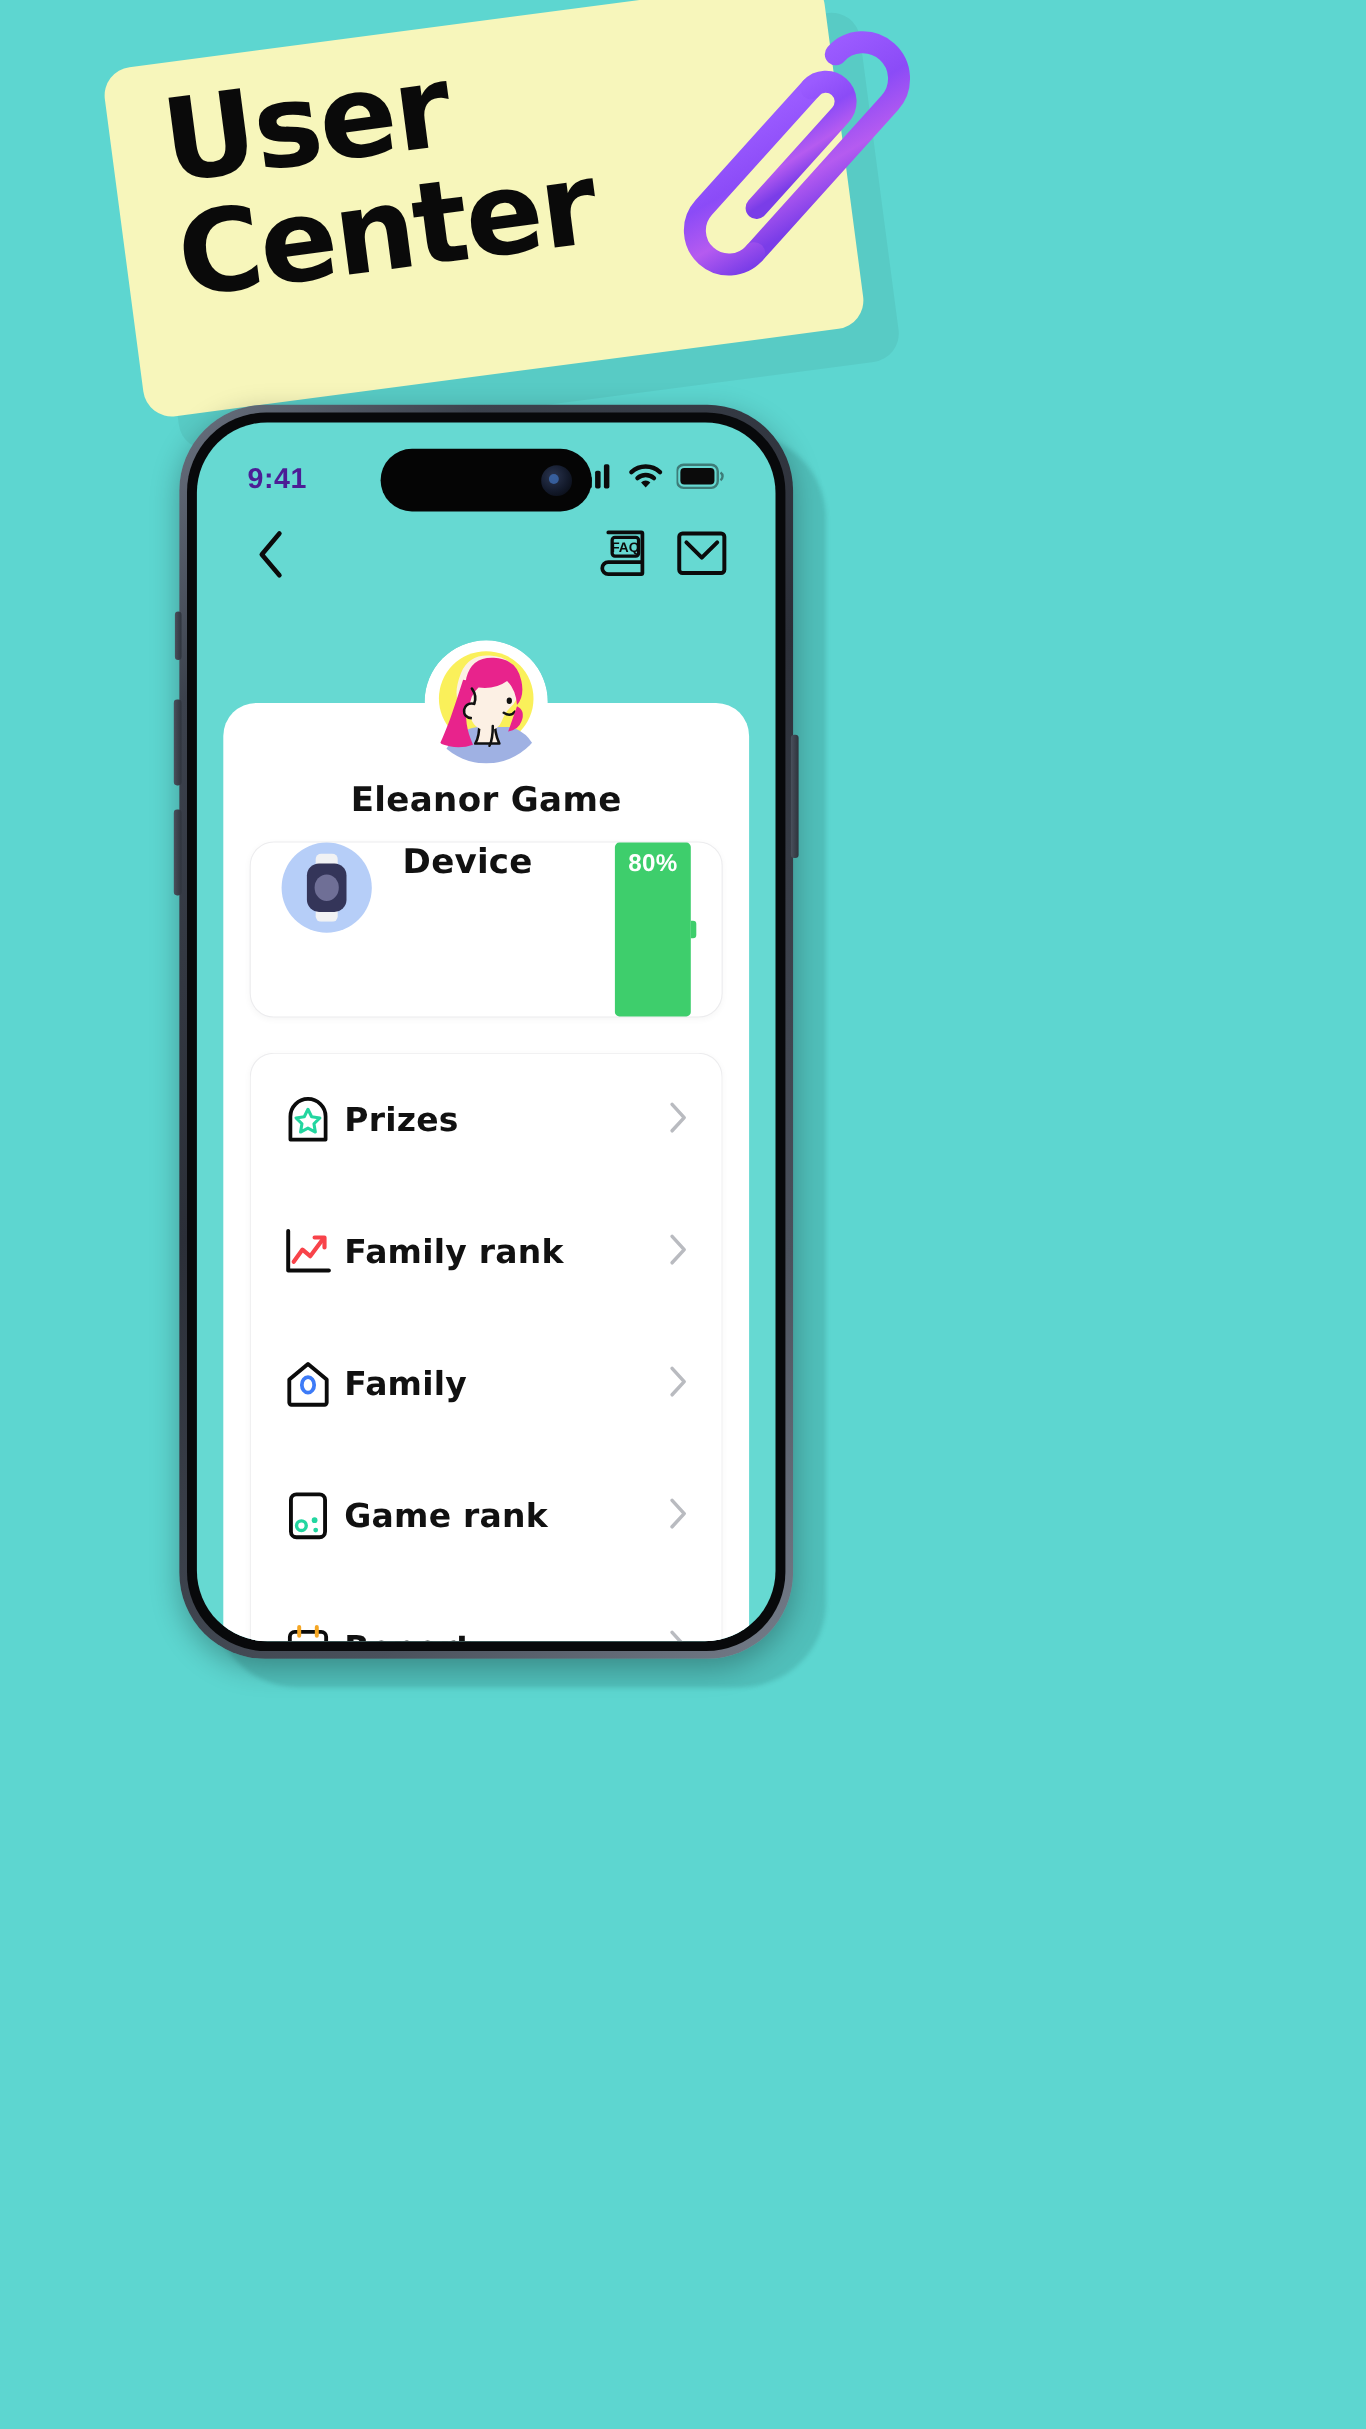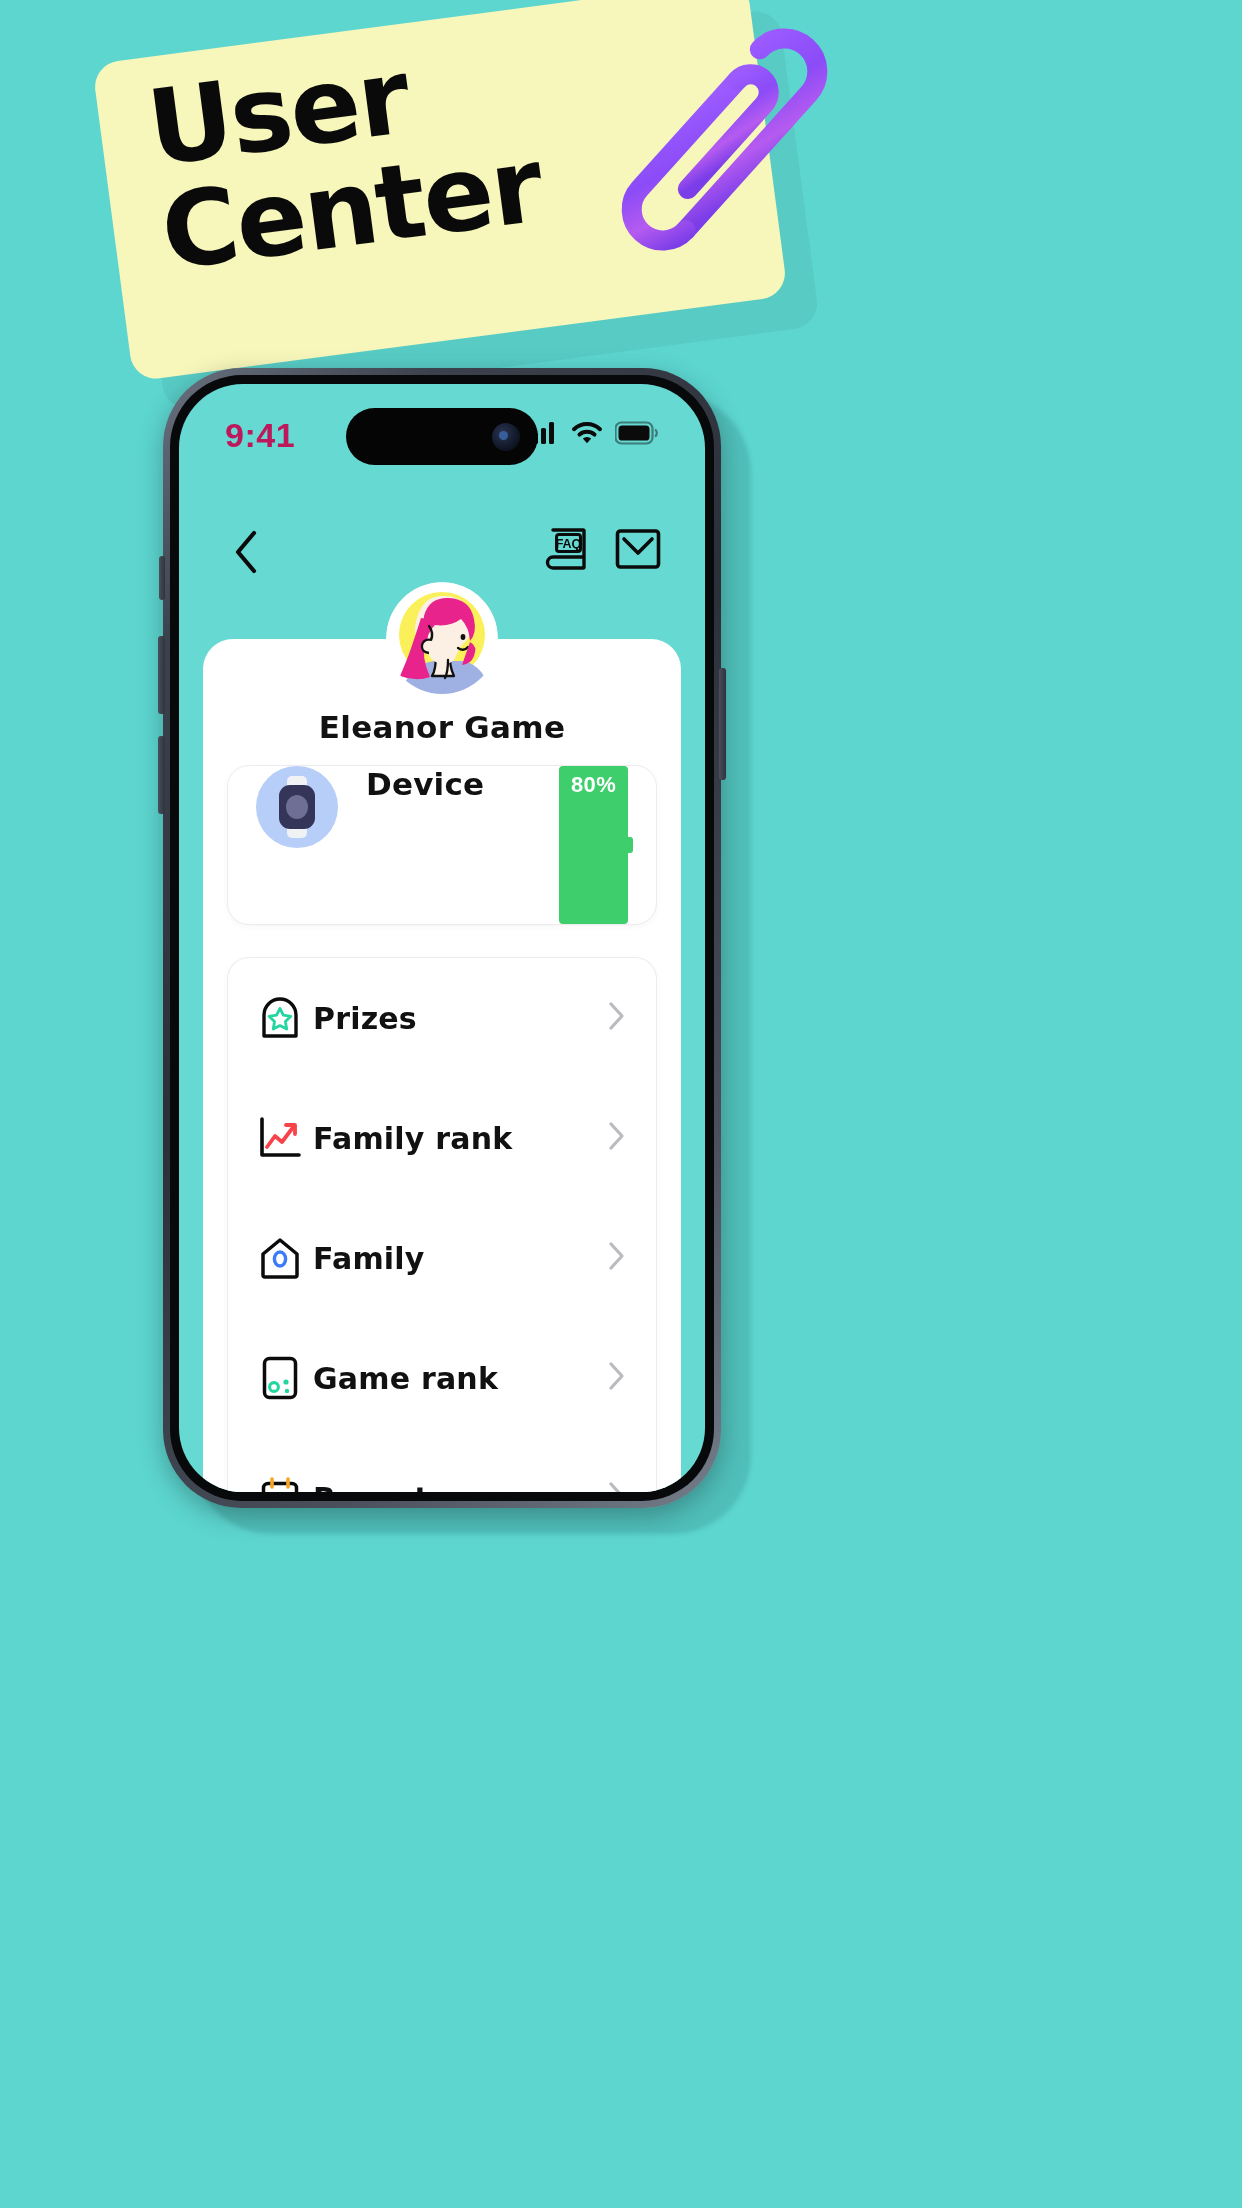--- a/index.html
+++ b/index.html
@@ -92,21 +92,21 @@
 
   
   #status-bar{
     position:absolute; left:0; top:0;
     width:100%; height:96px;
     display:flex; align-items:center;
     padding:0 46px;
     z-index:6;
   }
   #status-time{
-    font-size:34px; font-weight:600; color:#be185d;
+    font-size:26px; font-weight:600; color:#4c1d95;
     letter-spacing:0.5px;
     font-family:"Liberation Sans", sans-serif;
     margin-top:6px;
   }
   #status-right{
     margin-left:auto; display:flex; align-items:center; gap:12px;
     margin-top:6px;
   }
   #dynamic-island{
     position:absolute;
@@ -126,21 +126,21 @@
   #island-camera::after{
     content:""; position:absolute; left:7px; top:8px;
     width:9px; height:9px; border-radius:50%;
     background:#3d6fb8; opacity:.75;
   }
 
   
   #nav-header{
     position:absolute; left:0; top:96px;
     width:100%; height:96px;
-    display:flex; align-items:flex-end;
+    display:flex; align-items:flex-start;
     padding:0 44px;
     z-index:5;
   }
   #back-button{ width:48px; height:48px; display:flex; align-items:center; justify-content:center; }
   #nav-actions{ margin-left:auto; display:flex; align-items:center; gap:26px; }
 
   
   #content-sheet{
     position:absolute;
     left:24px; right:24px;

